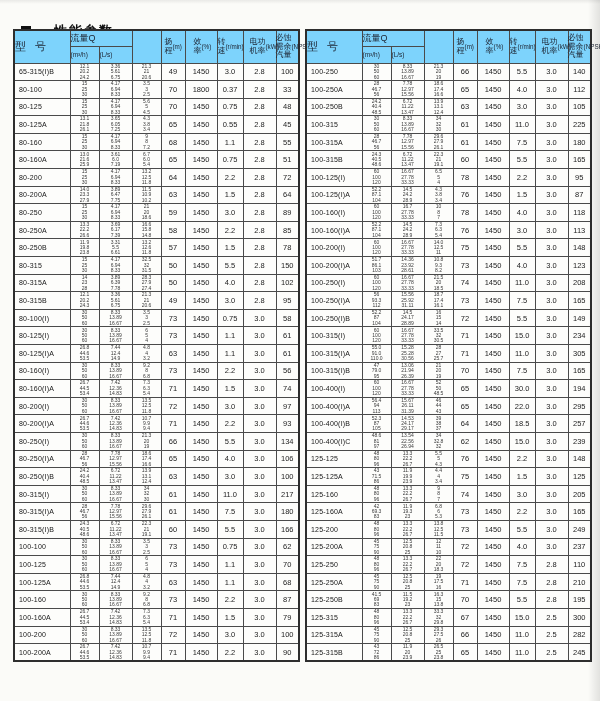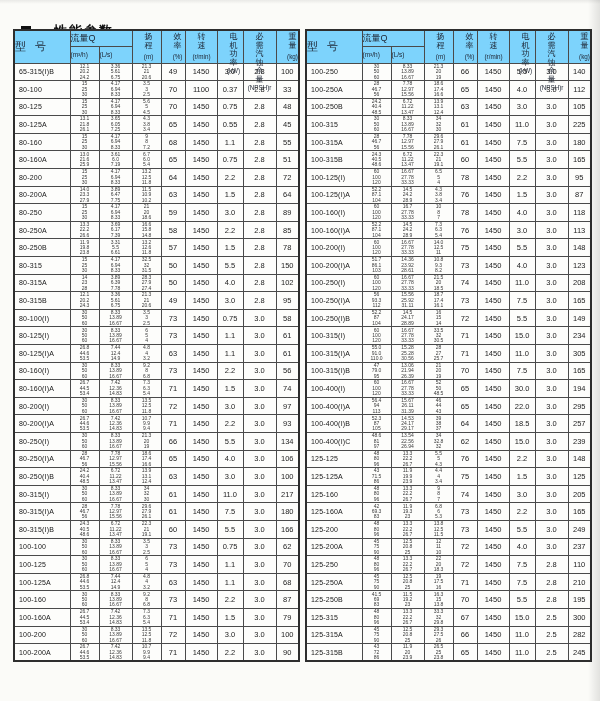--- a/index.html
+++ b/index.html
@@ -17,21 +17,21 @@
 
   .tables { position:absolute; top:29px; left:13px; display:flex; gap:5px; }
 
   table { border-collapse:collapse; table-layout:fixed; width:285px; background:#fdfdfb; border:2px solid #2e2e2e; }
   th, td { border:1px solid #4a4a4a; }
 
   thead th { background:#7dd3fc; color:#1d2533; font-weight:normal; vertical-align:middle; text-align:left; }
   .th-model { font-size:11px; letter-spacing:3px; }
   .th-flow  { font-size:9px; height:16px; }
   .th-sub   { font-size:6.5px; height:17px; }
-  .h2 { display:flex; flex-direction:column; justify-content:space-between; align-items:center; height:31px; padding:2px 16px; }
+  .h2 { display:flex; flex-direction:row; justify-content:space-between; align-items:center; height:31px; padding:2px 16px;margin-left:16px; }
   .h2 .lbl  { font-size:8px; line-height:8.5px; }
   .h2 .unit { font-size:6.3px; line-height:7px; }
 
   tbody td { text-align:center; vertical-align:middle; height:17.6px; padding:0; color:#222; font-size:7.5px; }
   tbody td.model { text-align:left; padding-left:4px; font-size:7px; color:#161616; letter-spacing:0.2px; }
   tbody td.stack div { font-size:5px; line-height:5.4px; color:#3a3a3a; }
 </style>
 </head>
 <body>
 
@@ -139,21 +139,21 @@
               <div>4.17</div>
               <div>6.94</div>
               <div>8.33</div>
             </td>
             <td class="stack">
               <div>3.5</div>
               <div>3</div>
               <div>2.5</div>
             </td>
             <td>70</td>
-            <td>1100</td>
+            <td>1800</td>
             <td>0.37</td>
             <td>2.8</td>
             <td>33</td>
           </tr>
           <tr>
             <td class="model">80-125</td>
             <td class="stack">
               <div>15</div>
               <div>25</div>
               <div>30</div>

